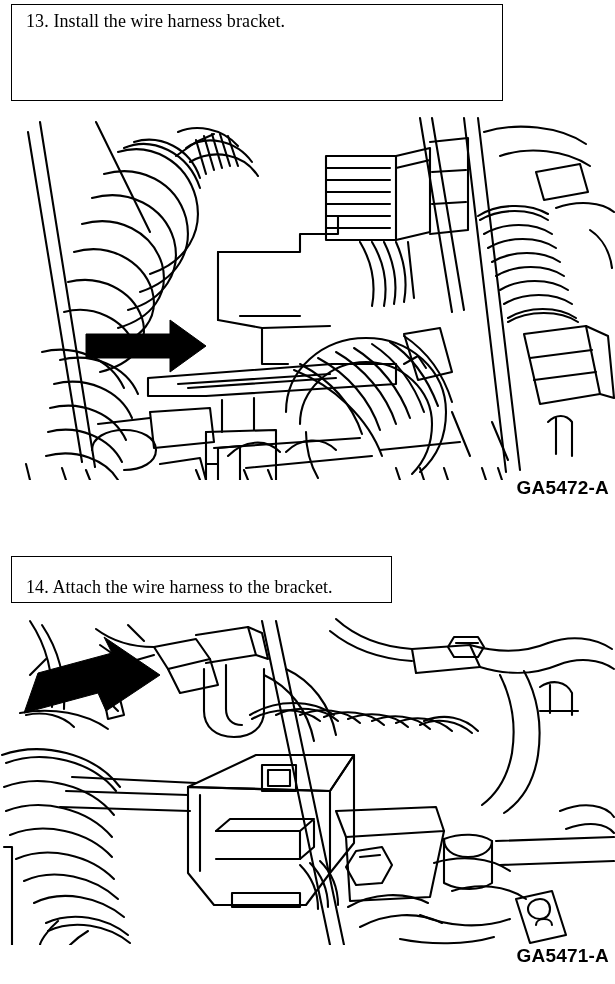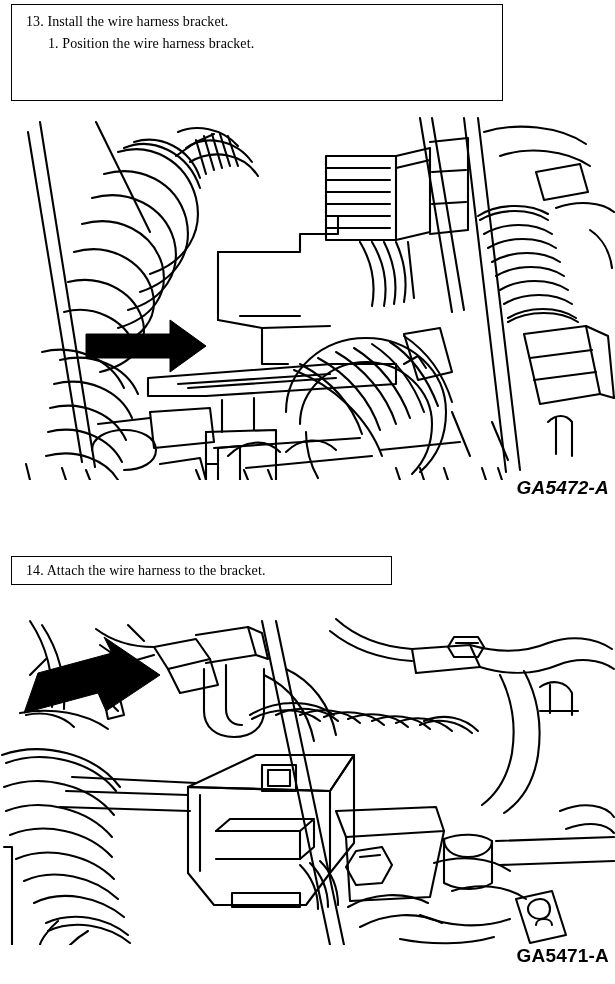--- a/index.html
+++ b/index.html
@@ -27,25 +27,25 @@
     left: 11px;
     top: 4px;
     width: 492px;
     height: 97px;
     padding: 6px 0 0 14px;
   }
   #instruction-box-14 {
     left: 11px;
     top: 556px;
     width: 381px;
-    height: 29px;
-    padding: 3px 0 0 14px;
+    height: 47px;
+    padding: 20px 0 0 14px;
   }
   .instr-line {
-    font-size: 14px;
+    font-size: 18px;
     line-height: 21.5px;
     white-space: pre;
     letter-spacing: 0.1px;
   }
   .instr-sub {
     padding-left: 22px;
   }
 
   
   .figure {
@@ -70,29 +70,28 @@
   .figure-label {
     position: absolute;
     right: 6px;
     font-family: "Liberation Sans", "DejaVu Sans", sans-serif;
     font-weight: bold;
     font-size: 19px;
     letter-spacing: 0.2px;
     color: #000;
     white-space: nowrap;
   }
-  #figure-1 .figure-label { top: 365px; font-style: italic; }
+  #figure-1 .figure-label { top: 365px; }
   #figure-2 .figure-label { top: 330px; }
 </style>
 </head>
 <body>
 
 <div class="instr-box" id="instruction-box-13">
   <div class="instr-line">13. Install the wire harness bracket.</div>
-  <div class="instr-line instr-sub">1. Position the wire harness bracket.</div>
 </div>
 
 <div class="figure" id="figure-1">
   <div class="figure-art">
     <svg viewBox="0 0 615 368" width="615" height="368" xmlns="http://www.w3.org/2000/svg">
       <g fill="none" stroke="#000" stroke-width="2.1" stroke-linecap="round" stroke-linejoin="round">
 
         <path d="M40 10 L95 355"></path>
         <path d="M28 20 L82 350"></path>
         <path d="M96 10 L150 120"></path>

